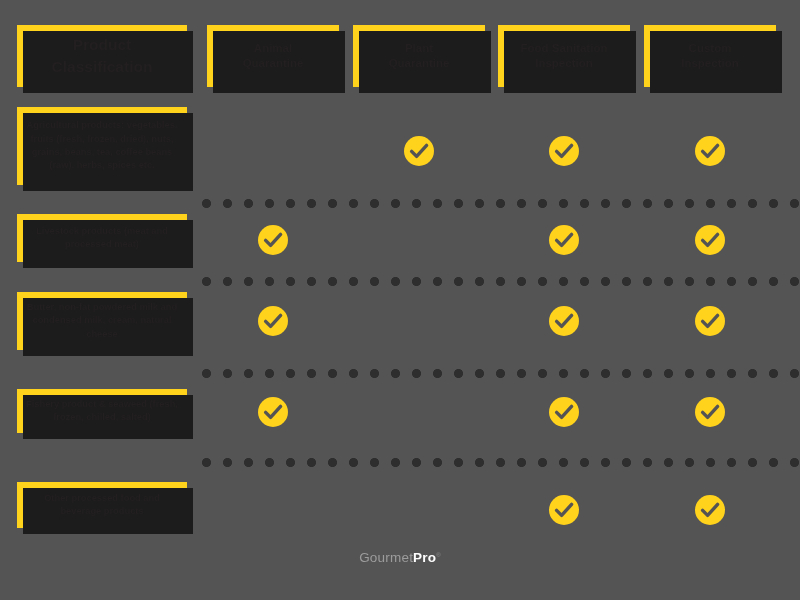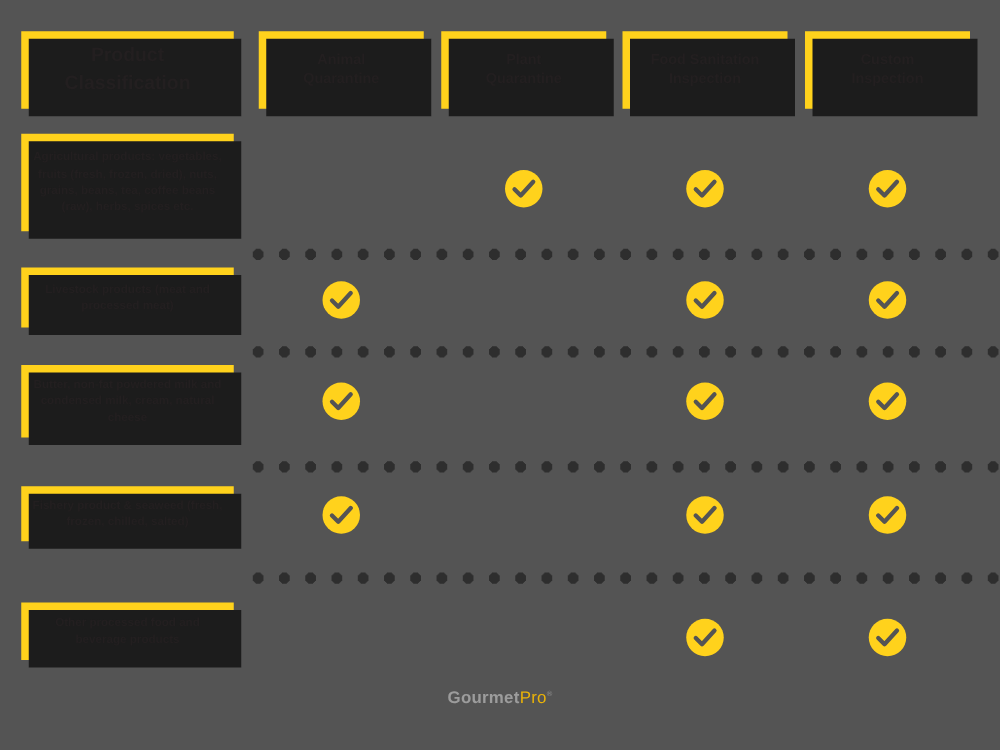--- a/index.html
+++ b/index.html
@@ -108,22 +108,22 @@
     position: absolute;
     left: 0;
     top: 550px;
     width: 800px;
     text-align: center;
     font-size: 13.5px;
     letter-spacing: 0.2px;
     color: #9C9C9C;
     user-select: none;
   }
-  #footer-logo .lg-a { font-weight: bold; }
-  #footer-logo .lg-b { font-weight: normal; color: #eab308; text-align: center; }
+  #footer-logo .lg-a { font-weight: normal; }
+  #footer-logo .lg-b { font-weight: bold; color: #ffffff; text-align: center; }
   #footer-logo .lg-tm { font-size: 6px; vertical-align: super; color: #8F8F8F; }
 </style>
 </head>
 <body>
 
 <div id="matrix">
 
   <div class="card head-card col-label">
     <span><span>Product</span><br><span>Classification</span></span>
   </div>

